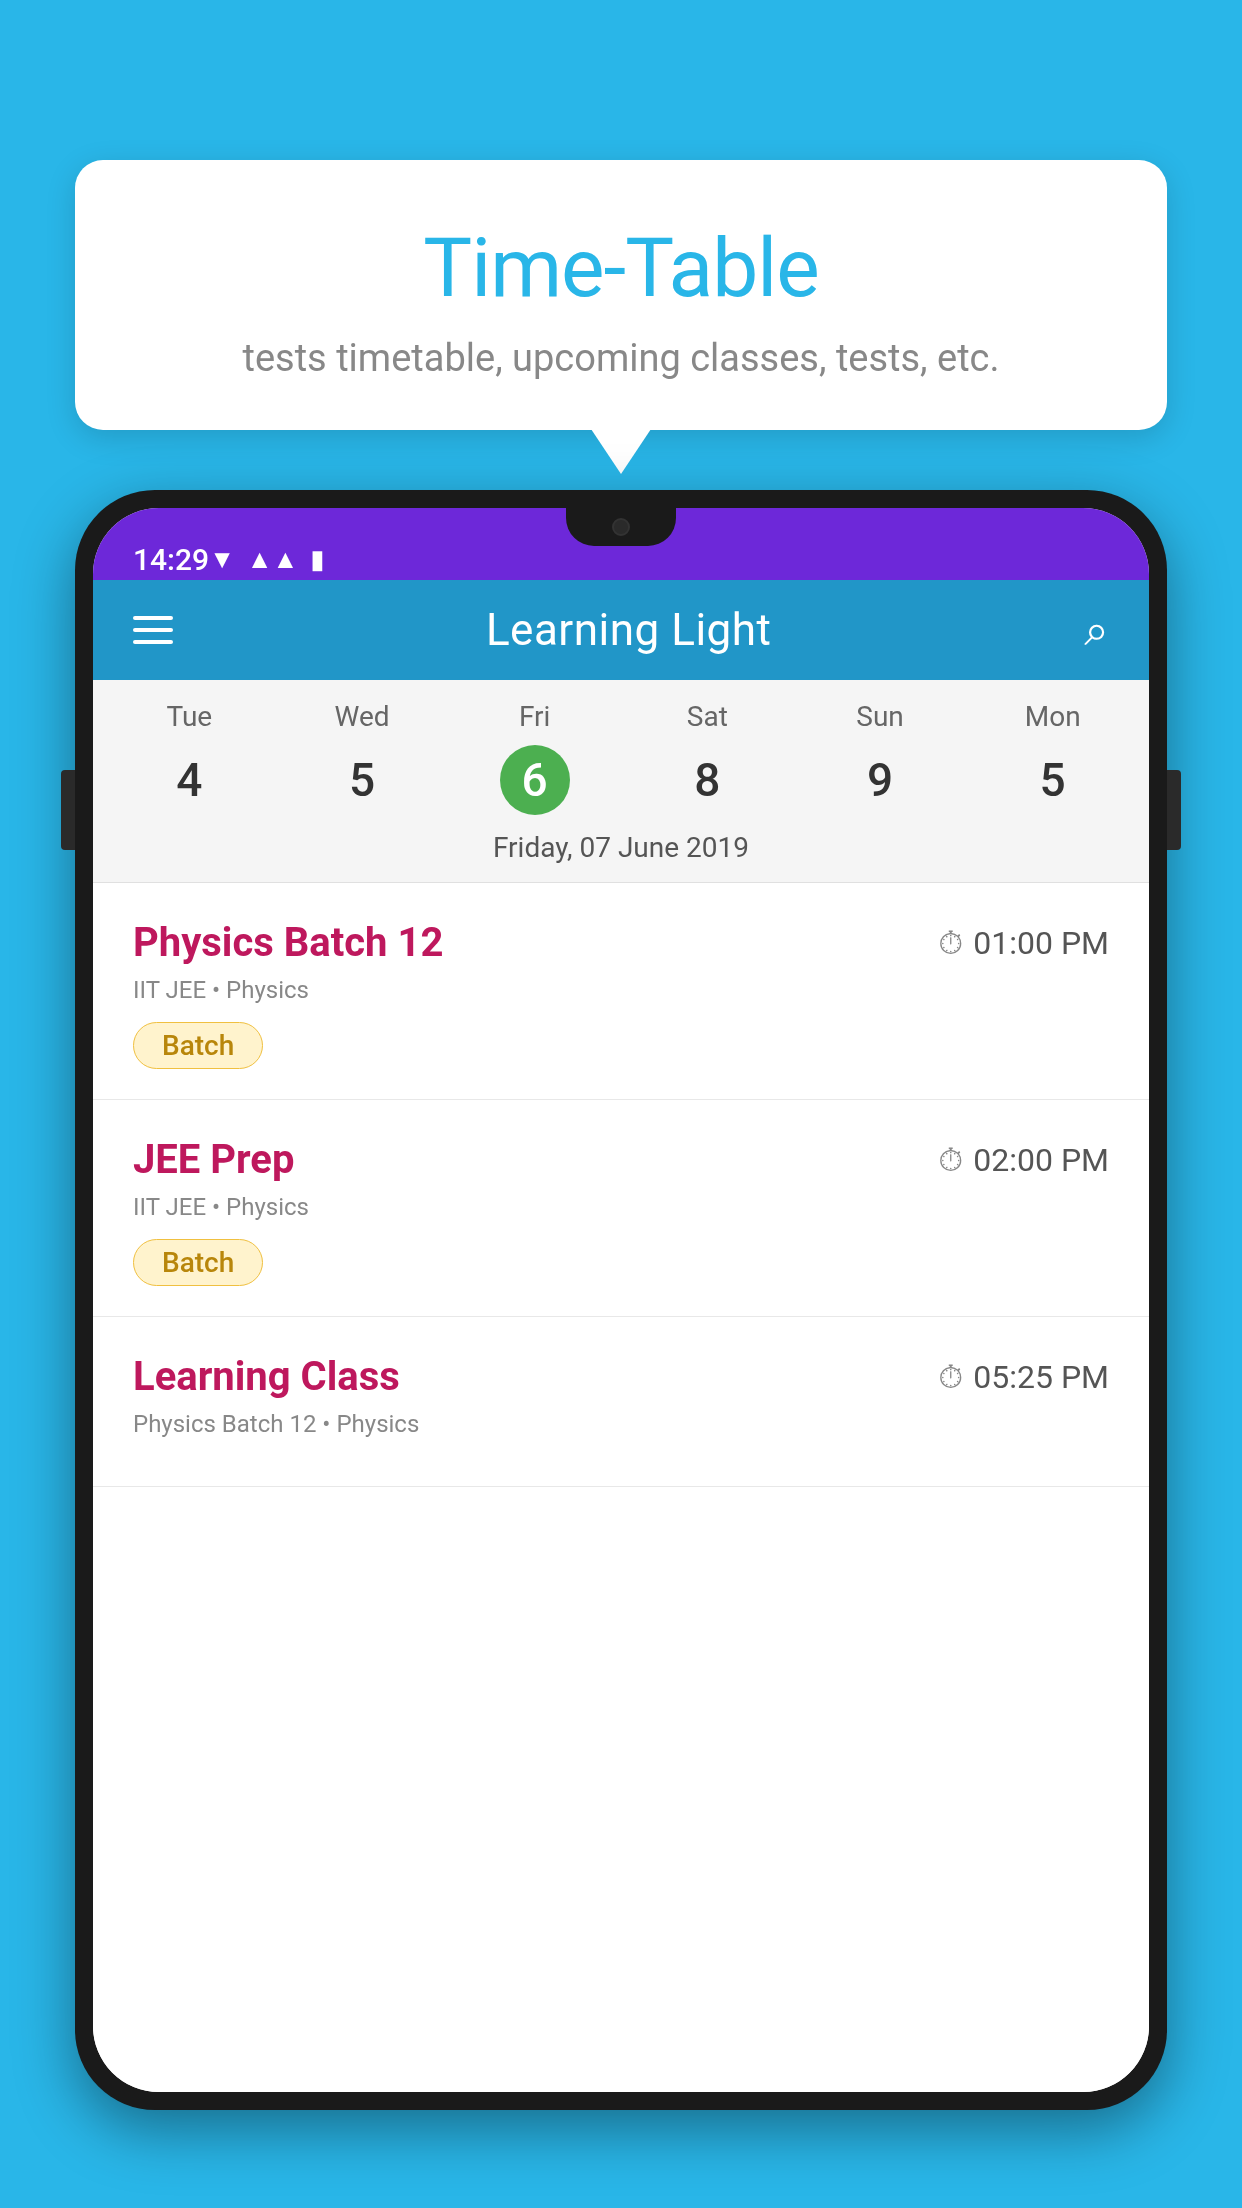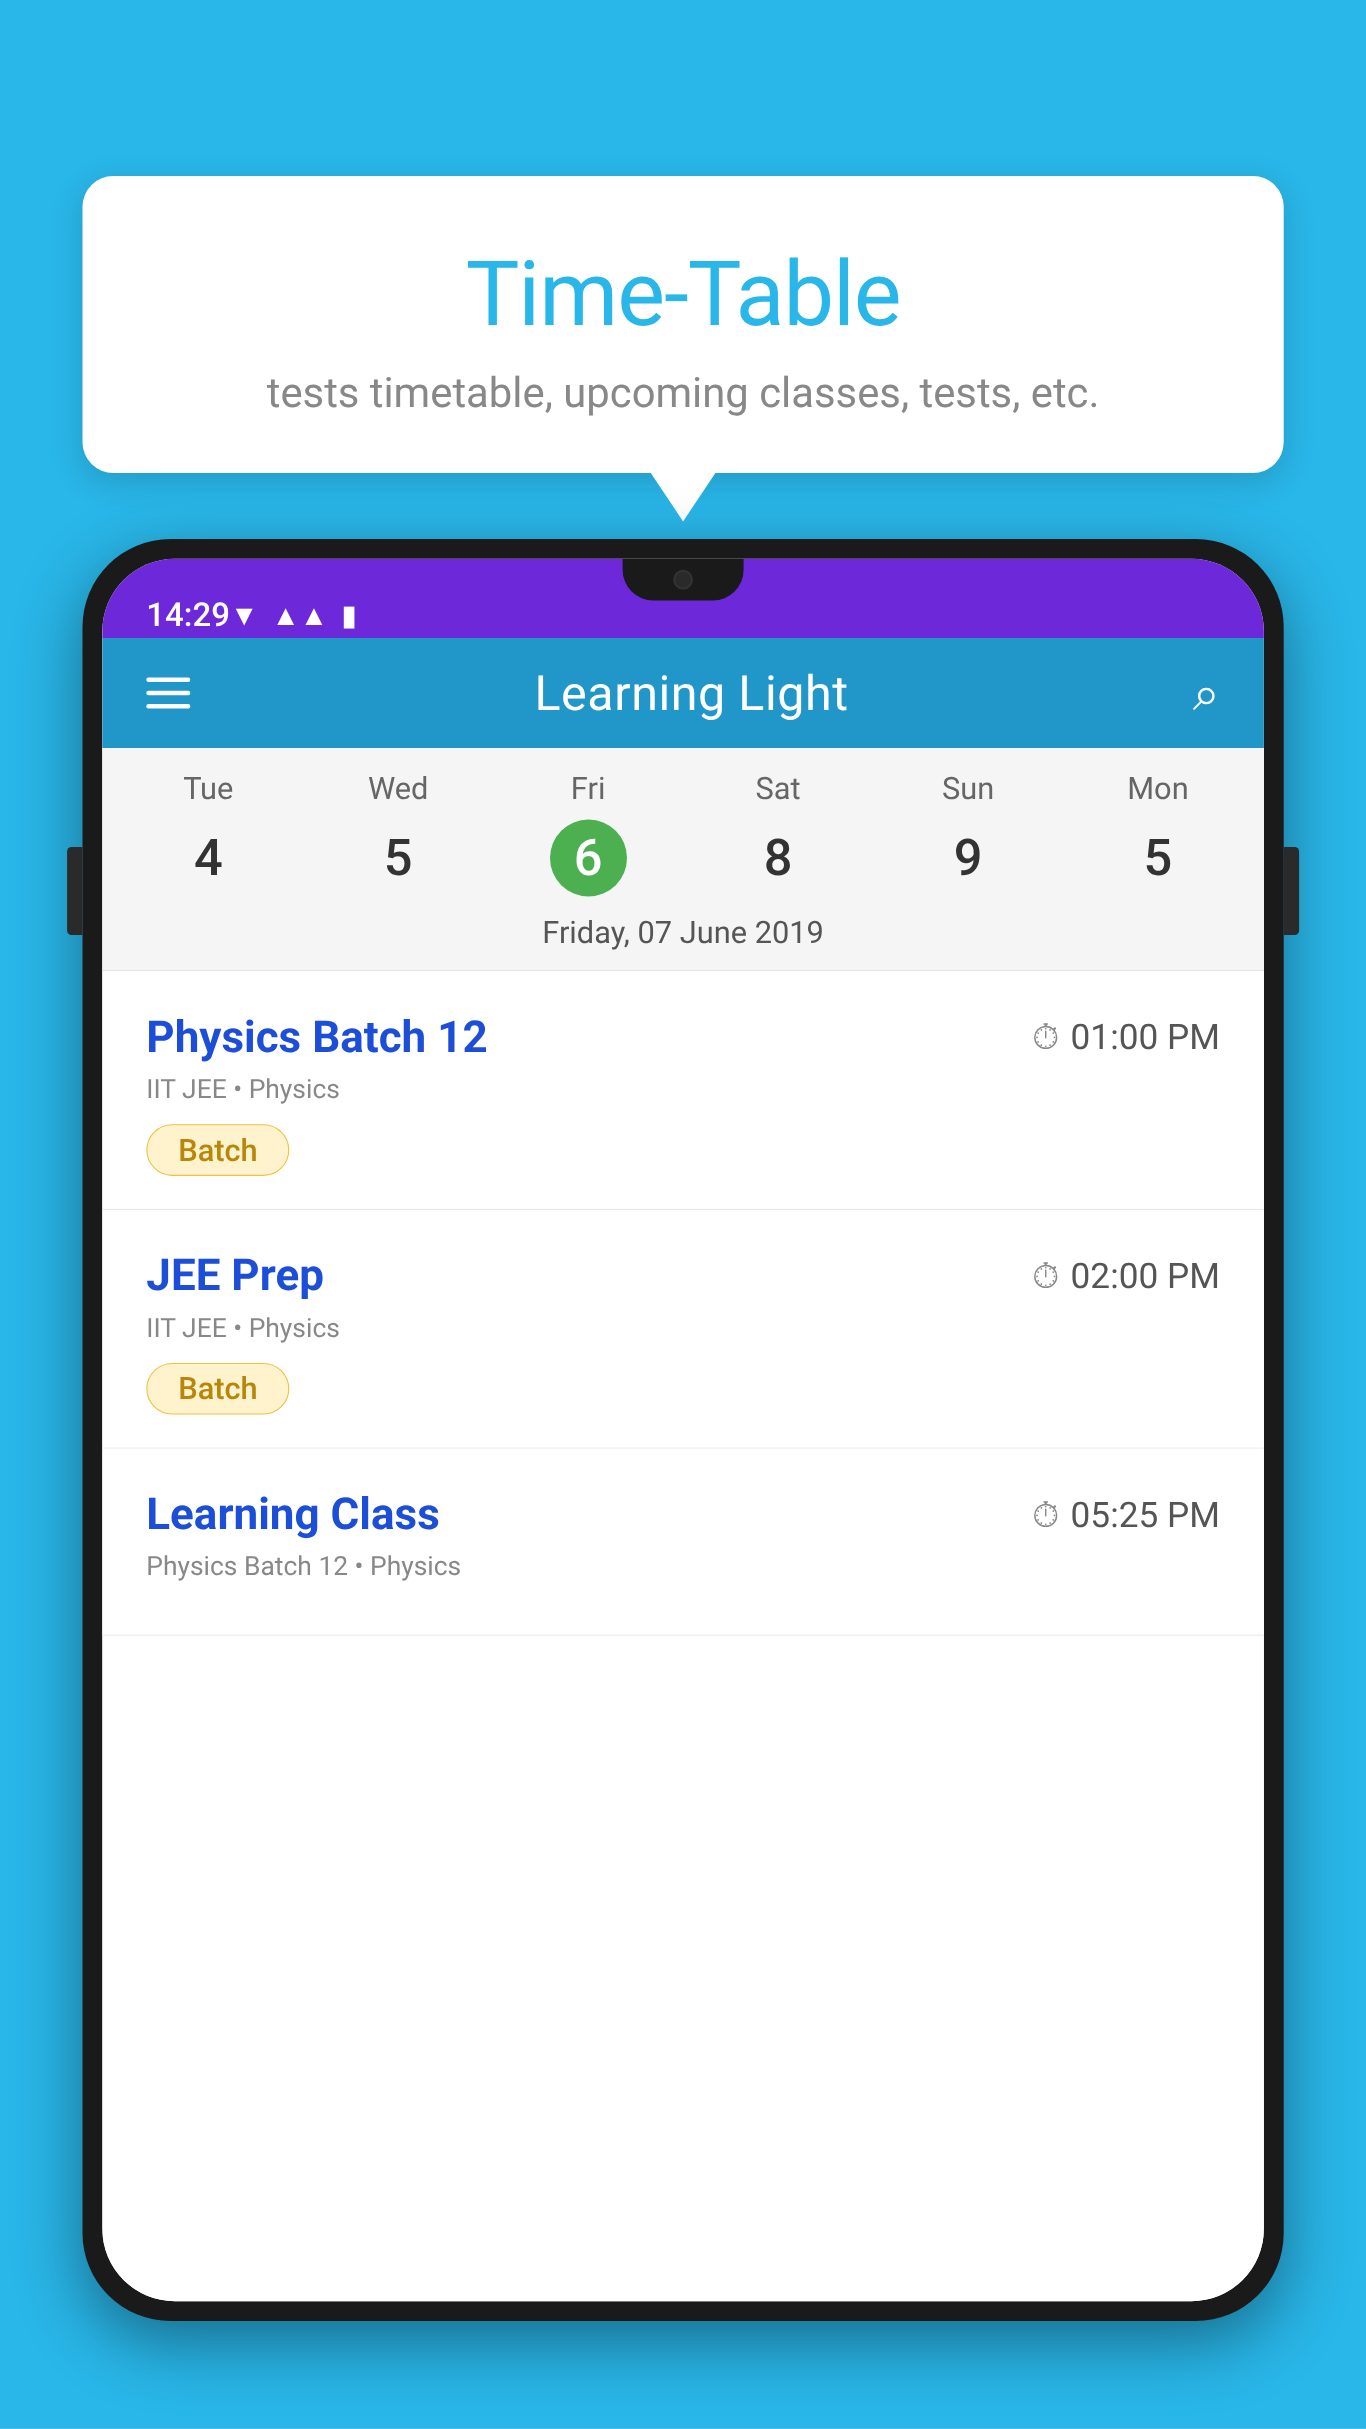--- a/index.html
+++ b/index.html
@@ -266,21 +266,21 @@
     .schedule-item-header {
       display: flex;
       justify-content: space-between;
       align-items: center;
       margin-bottom: 10px;
     }
 
     .schedule-item-title {
       font-size: 40px;
       font-weight: 700;
-      color: #1d4ed8;
+      color: #be185d;
     }
 
     .schedule-item-time {
       display: flex;
       align-items: center;
       gap: 10px;
       font-size: 32px;
       color: #555;
     }
 

